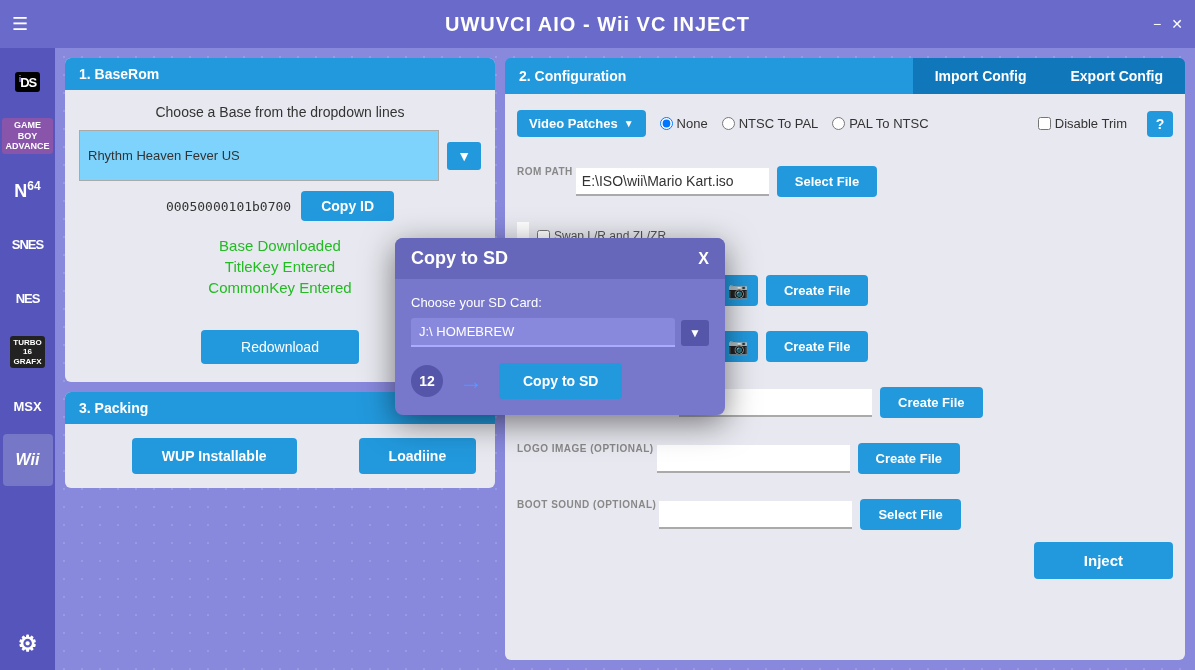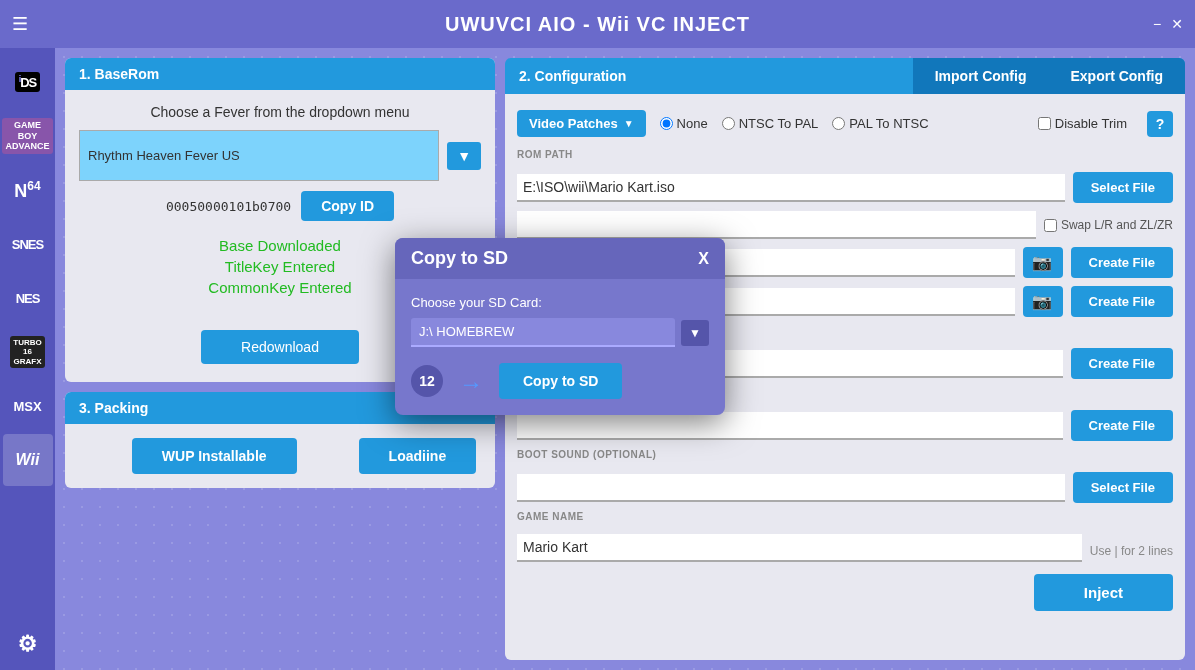--- a/index.html
+++ b/index.html
@@ -397,22 +397,23 @@
       height: 26px;
       font-size: 14px;
       font-weight: 700;
       cursor: pointer;
       margin-left: 6px;
     }
 
     
     .field-row {
       display: flex;
-      flex-direction: column;
-      gap: 12px;
+      flex-direction: row;
+      gap: 3px;
+      margin-top: 17px;
     }
     .field-label {
       font-size: 10px;
       color: #888;
       font-weight: 600;
       letter-spacing: 0.5px;
       text-transform: uppercase;
     }
     .field-input-row {
       display: flex;
@@ -660,21 +661,21 @@
 
   <div class="content-area">
 
     <div class="left-panel">
 
       <div class="section-box">
         <div class="section-header">
           <span>1. BaseRom</span>
         </div>
         <div class="section-body">
-          <div class="baserom-choose-text">Choose a Fever from the dropdown menu</div>
+          <div class="baserom-choose-text">Choose a Base from the dropdown lines</div>
           <div class="dropdown-row">
             <select class="dropdown-select">
               <option>Rhythm Heaven Fever US</option>
             </select>
             <button class="dropdown-arrow">▼</button>
           </div>
           <div class="id-row">
             <span class="id-text">00050000101b0700</span>
             <button class="copy-id-btn">Copy ID</button>
           </div>
@@ -788,27 +789,20 @@
         </div>
 
         <div class="field-row">
           <span class="field-label">BOOT SOUND (OPTIONAL)</span>
           <div class="field-input-row">
             <input class="field-input" type="text" style="">
             <button class="select-file-btn">Select File</button>
           </div>
         </div>
 
-        <div class="field-row">
-          <span class="field-label">GAME NAME</span>
-          <div class="game-name-row">
-            <input class="field-input" type="text" value="Mario Kart" style="">
-            <span class="game-name-hint">Use | for 2 lines</span>
-          </div>
-        </div>
 
         <div class="inject-row">
           <button class="inject-btn">Inject</button>
         </div>
 
       </div>
     </div>
 
     <div class="dialog-overlay">
       <div class="dialog-box">

